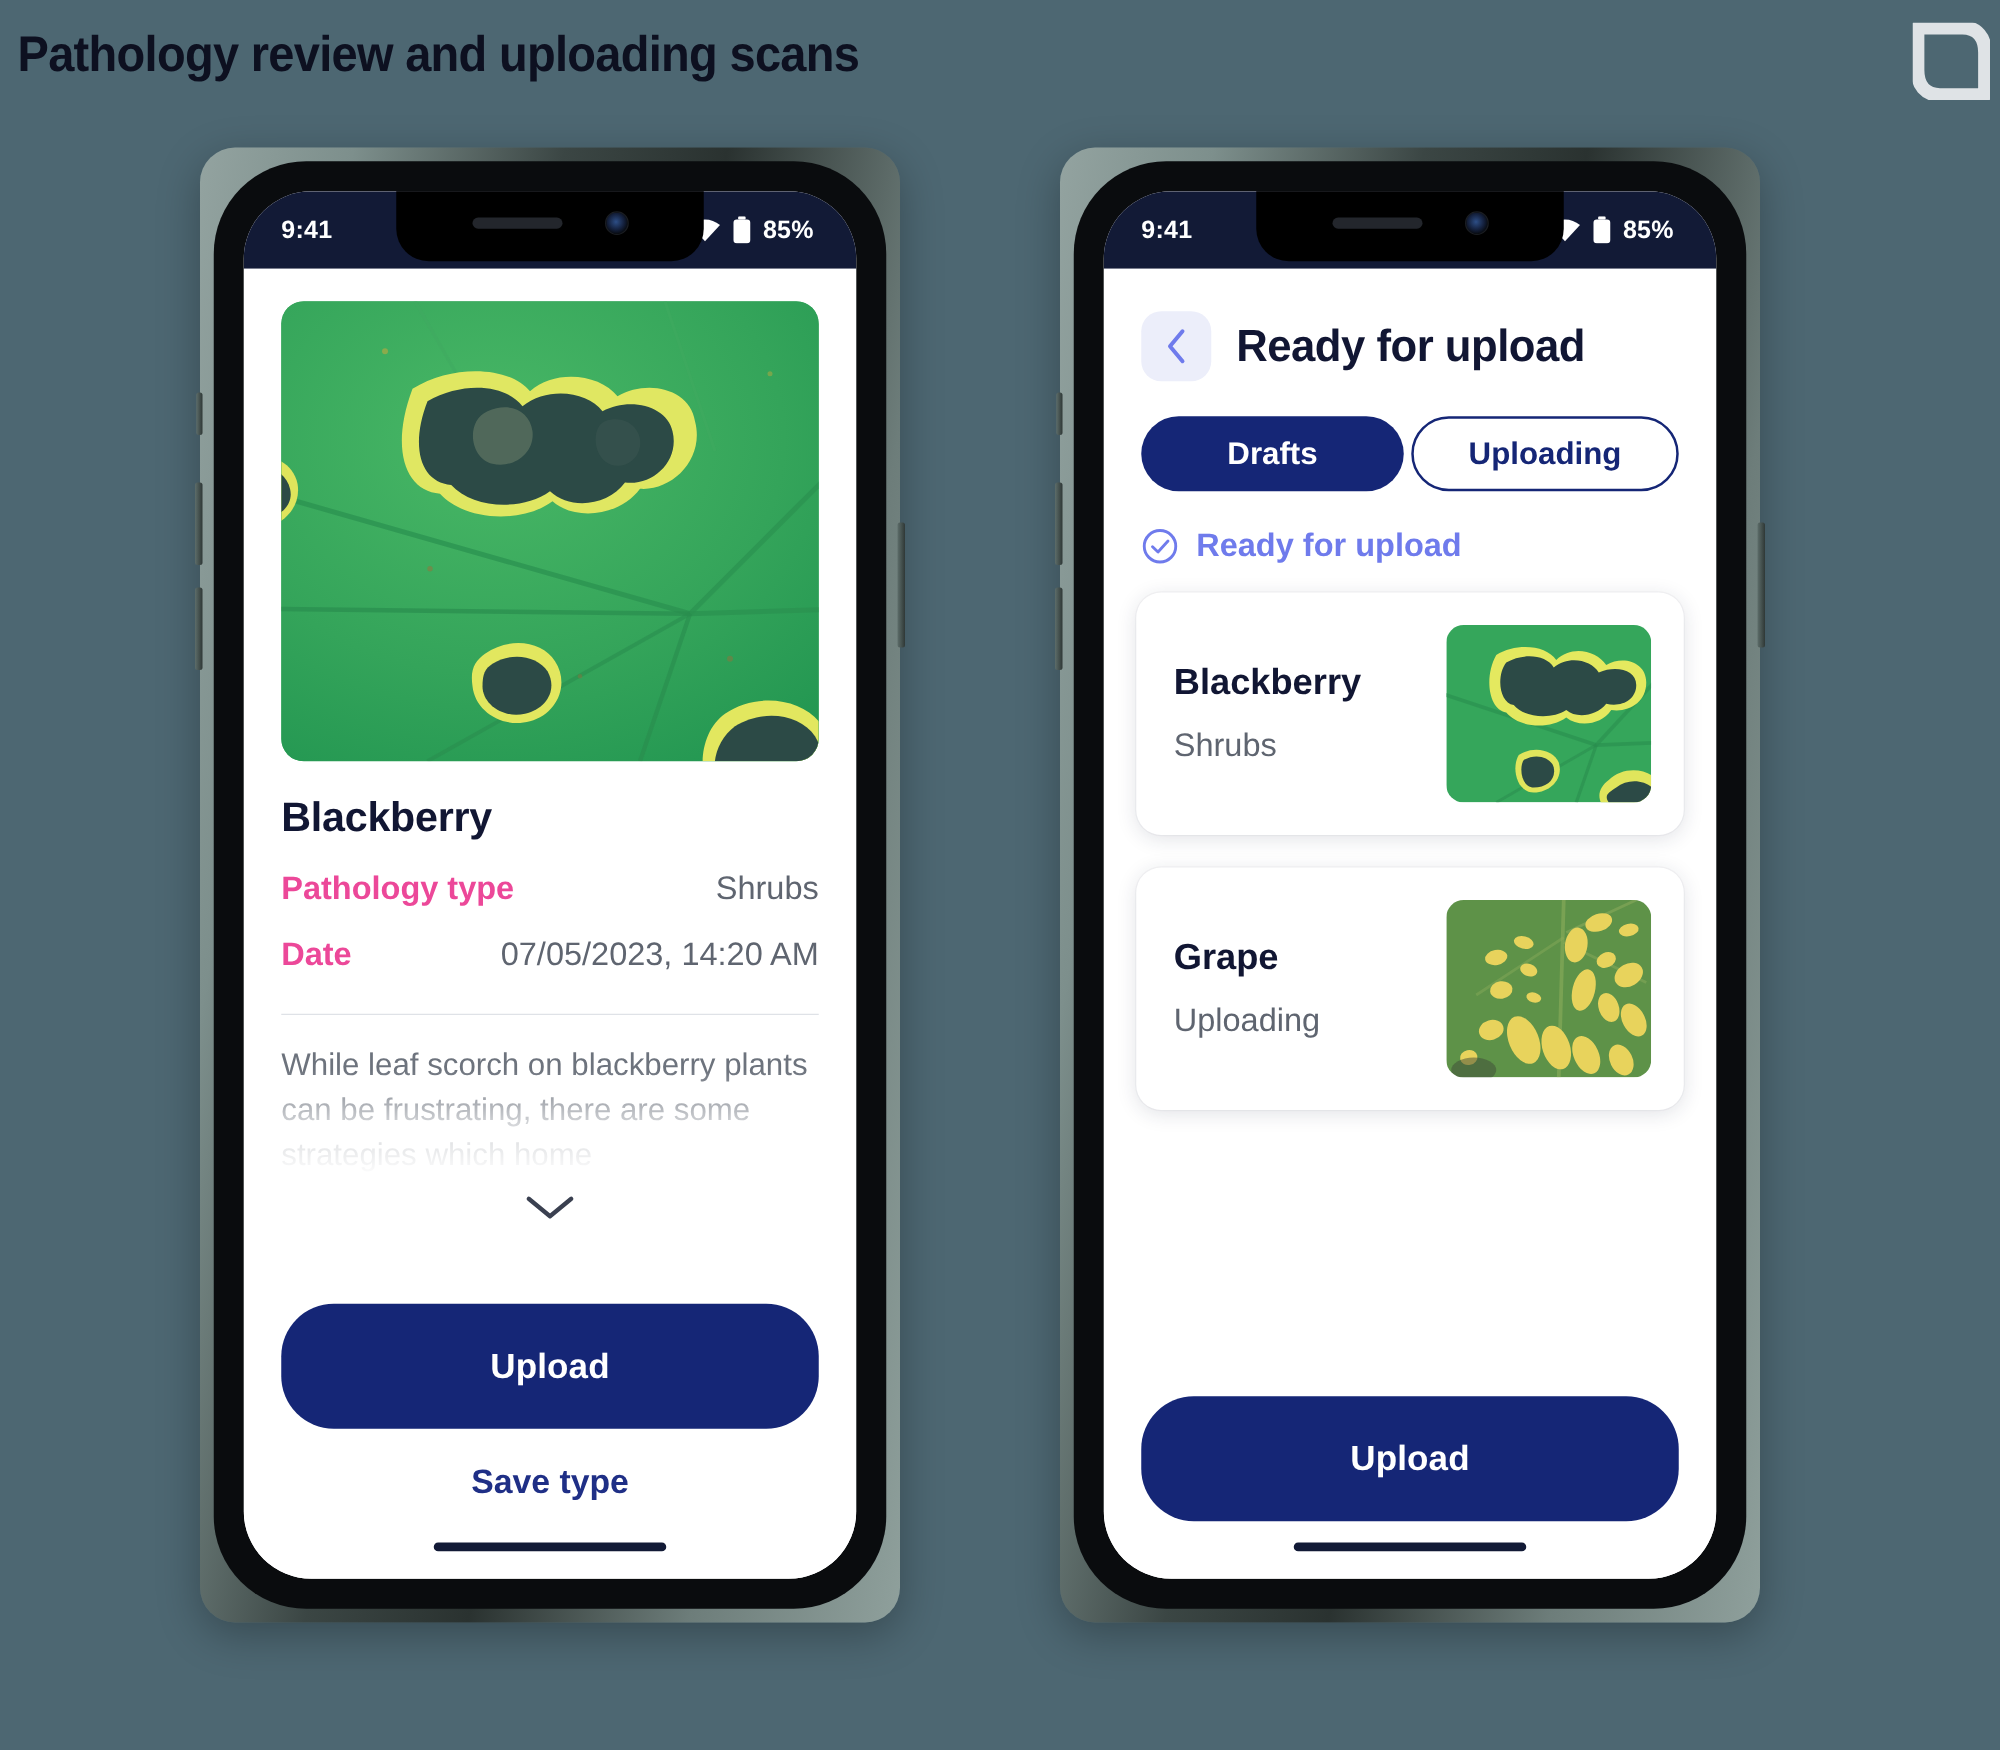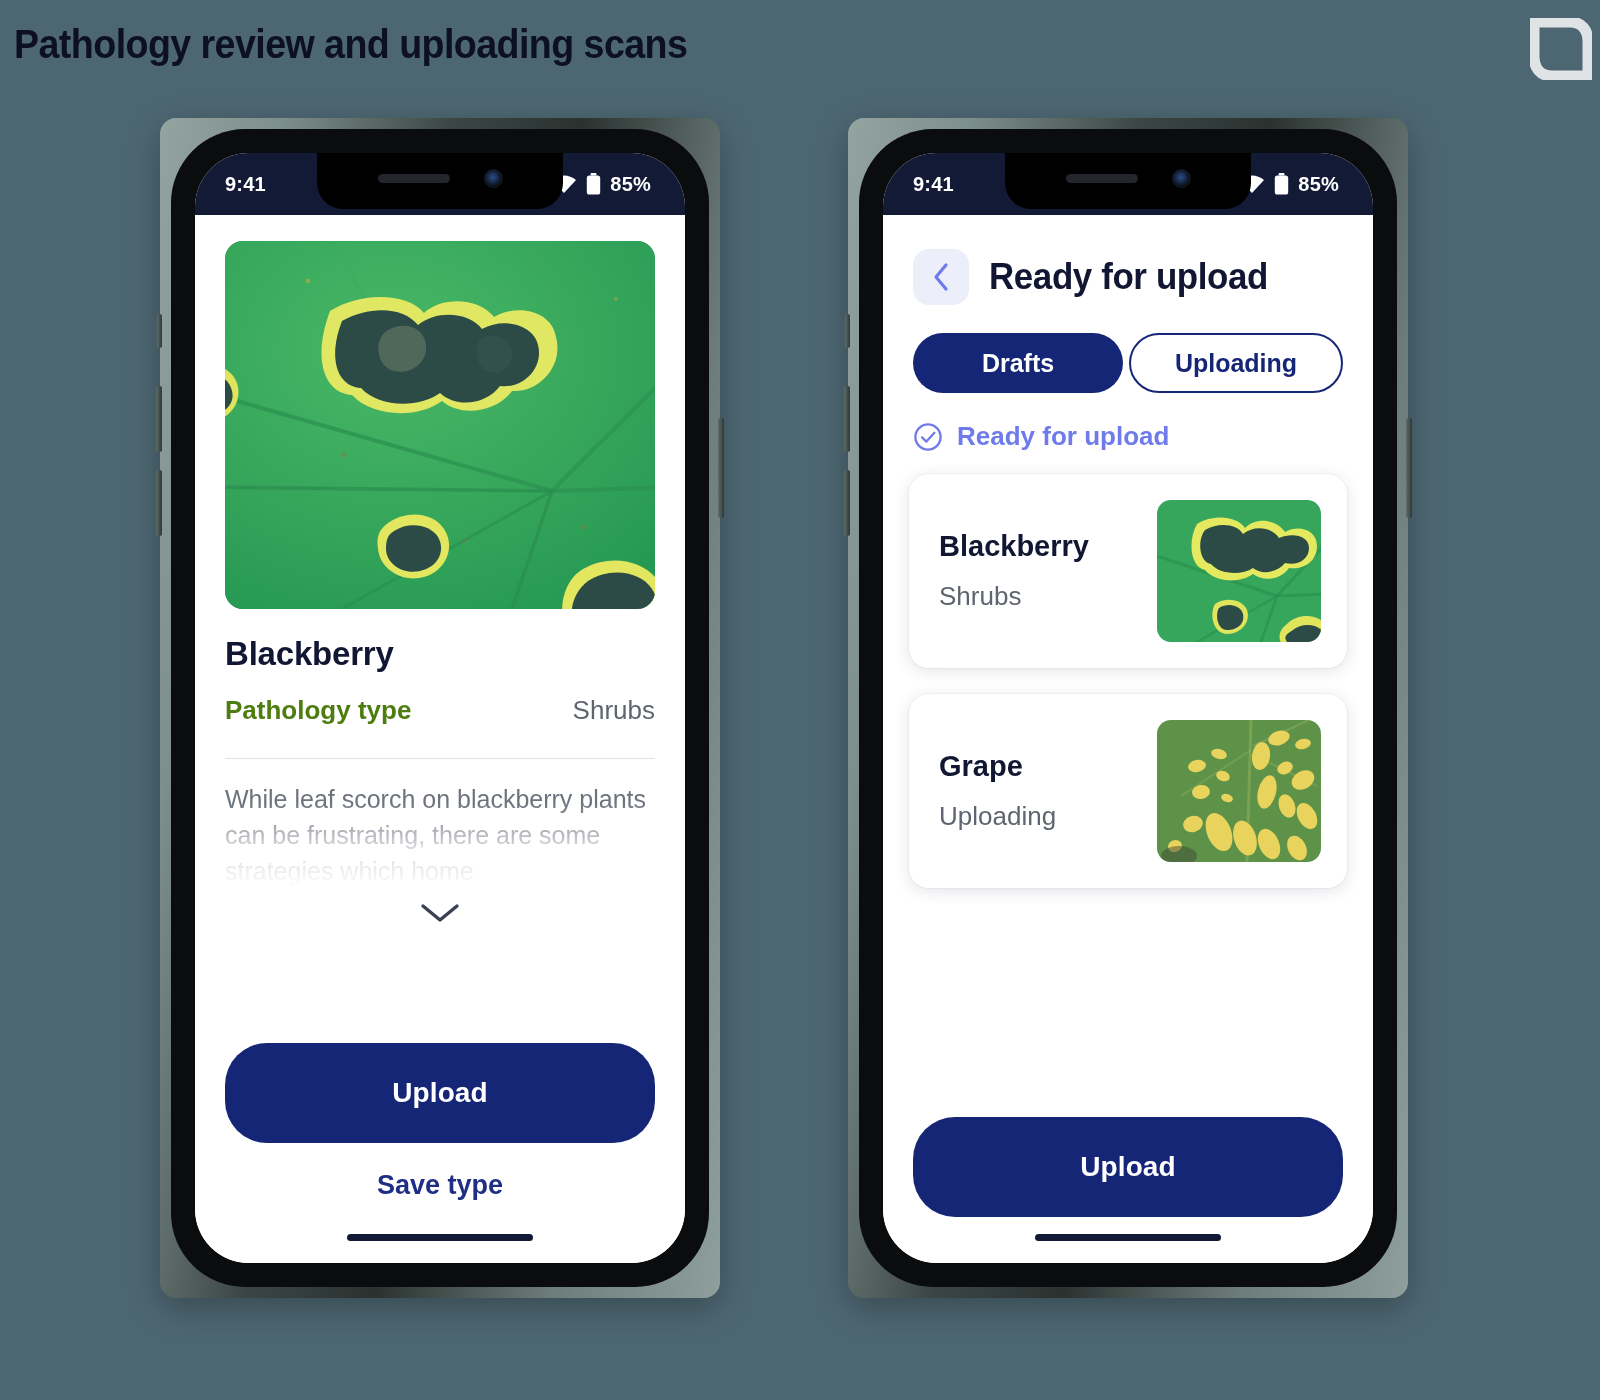--- a/index.html
+++ b/index.html
@@ -36,21 +36,21 @@
     width: 62px;
     height: 62px;
     overflow: hidden;
   }
 
   
   .phone {
     position: absolute;
     width: 560px;
     height: 1180px;
-    border-radius: 16px;
+    border-radius: 28px;
     background: linear-gradient(100deg, #93a3a0 0%, #7d8f8c 16%, #3b4644 38%, #2a3230 55%, #6d7d7a 78%, #8fa09c 100%);
     padding: 0;
     box-sizing: border-box;
     box-shadow: 0 10px 34px rgba(0,0,0,0.28);
   }
   #phone-left  { left: 160px; top: 118px; }
   #phone-right { left: 848px; top: 118px; }
 
   .phone-inner {
     position: absolute;
@@ -184,21 +184,21 @@
     letter-spacing: -0.2px;
     font-family: "Liberation Sans Narrow", "Liberation Sans", sans-serif;
   }
   .kv-row {
     display: flex;
     align-items: baseline;
     justify-content: space-between;
     margin-top: 22px;
     font-size: 26px;
   }
-  .kv-key { color: #4d7c0f; font-weight: 600; }
+  .kv-key { color: #ec4899; font-weight: 600; }
   .kv-val { color: #5f6570; font-weight: 400; }
 
   .divider {
     margin: 32px 30px 0 30px;
     height: 1px;
     background: #dfe2e7;
   }
 
   .desc-wrap {
     position: relative;
@@ -420,20 +420,24 @@
         </div>
 
         <div class="detail-block">
           <div class="plant-name">Blackberry</div>
 
           <div class="kv-row">
             <span class="kv-key">Pathology type</span>
             <span class="kv-val">Shrubs</span>
           </div>
 
+          <div class="kv-row">
+            <span class="kv-key">Date</span>
+            <span class="kv-val">07/05/2023, 14:20 AM</span>
+          </div>
         </div>
 
         <div class="divider"></div>
 
         <div class="desc-wrap">
           <div class="desc-text">While leaf scorch on blackberry plants can be frustrating, there are some strategies which home</div>
           <div class="desc-fade"></div>
         </div>
 
         <div class="expand-btn">

